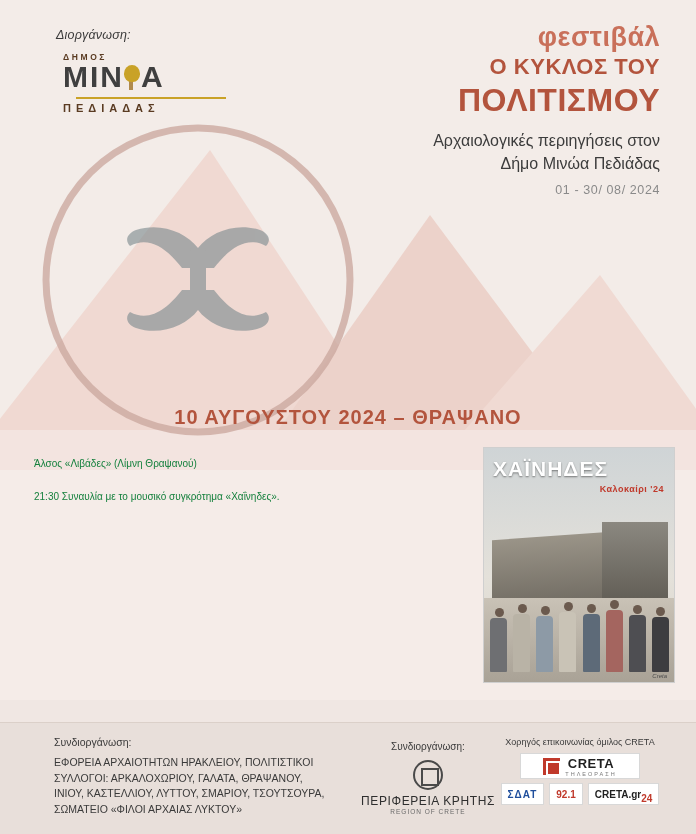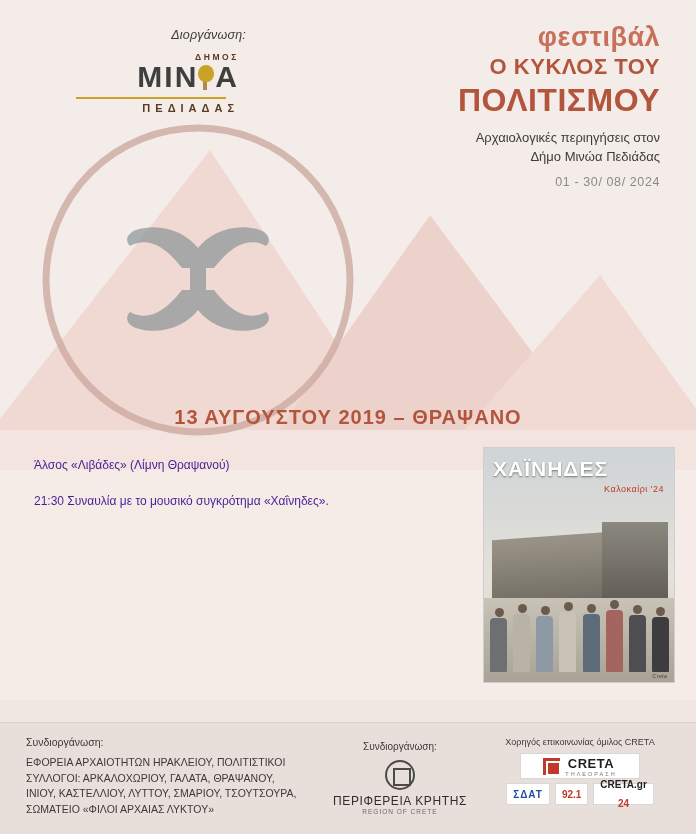--- a/index.html
+++ b/index.html
@@ -17,21 +17,21 @@
   
   .bg { position: absolute; inset: 0; overflow: hidden; }
   .bg svg { position: absolute; left: 0; top: 0; }
 
   
   .org-block {
     position: absolute;
     left: 56px;
     top: 28px;
     width: 190px;
-    text-align: right;
+    text-align: left;
   }
   .org-kicker {
     font-size: 12.5px;
     font-style: italic;
     color: #3a3a3a;
     margin-bottom: 6px;
     letter-spacing: .2px;
   }
   .logo-minoa { position: relative; width: 176px; margin: 0 auto; }
   .logo-dimos {
@@ -109,21 +109,21 @@
   }
   .head .l3 {
     font-size: 32px;
     font-weight: 700;
     color: #b3543d;
     letter-spacing: .5px;
     line-height: 1.2;
   }
   .head .sub1 {
     margin-top: 10px;
-    font-size: 13px;
+    font-size: 16px;
     color: #3c3c3c;
     line-height: 1.45;
   }
   .head .dates {
     margin-top: 8px;
     font-size: 12.5px;
     color: #8a8a8a;
     letter-spacing: .6px;
   }
 
@@ -138,23 +138,23 @@
     color: #b3543d;
     letter-spacing: 1px;
   }
 
   
   .program {
     position: absolute;
     left: 34px;
     top: 456px;
     width: 420px;
-    font-size: 12px;
+    font-size: 10px;
     line-height: 1.55;
-    color: #4c1d95;
+    color: #15803d;
   }
   .program p { margin: 0 0 17px 0; }
 
   
   .poster {
     position: absolute;
     left: 466px;
     top: 447px;
     width: 192px;
     height: 236px;
@@ -193,21 +193,21 @@
     font-size: 21px;
     font-weight: 700;
     letter-spacing: 1px;
     color: #ffffff;
     text-shadow: 0 1px 2px rgba(0,0,0,.45);
   }
   .poster .subtitle {
     position: absolute;
     right: 10px; top: 36px;
     font-size: 9px;
-    font-weight: 400;
+    font-weight: 700;
     color: #c0392b;
     letter-spacing: .5px;
     padding-left: 44px;
   }
   .poster .band {
     position: absolute;
     left: 6px; bottom: 10px;
     width: 180px; height: 92px;
     display: flex;
     align-items: flex-end;
@@ -235,20 +235,21 @@
     font-style: italic;
   }
 
   
   .bottom {
     position: absolute;
     left: 0; right: 0; bottom: 0;
     height: 112px;
     background: #e8dfda;
     border-top: 1px solid #dbd0c9;
+    padding-left: 28px;
   }
   .bottom-inner {
     position: relative;
     height: 100%;
   }
   .co-left {
     position: absolute;
     left: 26px; top: 12px;
     width: 280px;
     font-size: 10.5px;
@@ -315,21 +316,21 @@
     background: #fff;
     border: 1px solid #d8d8d8;
     height: 22px;
     display: flex; align-items: center; justify-content: center;
     padding: 0 6px;
     font-size: 10px;
     font-weight: 700;
   }
   .chip.sat { color: #1f4e9c; letter-spacing: 1px; }
   .chip.fm { color: #c0392b; }
-  .chip.gr { color: #1f1f1f; flex-direction: column; }
+  .chip.gr { color: #1f1f1f; }
   .chip.gr b { color: #c0392b; margin-top: 8px; }
 </style>
 </head>
 <body>
 
 <div class="bg">
   <svg width="696" height="834" viewBox="0 0 696 834">
     <rect x="0" y="0" width="696" height="834" fill="#f3ece8"></rect>
 
     <path d="M -40 470 L 210 150 L 420 470 Z" fill="#f0d9d2"></path>
@@ -369,21 +370,21 @@
   <div class="l1">φεστιβάλ</div>
   <div class="l2">Ο ΚΥΚΛΟΣ ΤΟΥ</div>
   <div class="l3">ΠΟΛΙΤΙΣΜΟΥ</div>
   <div class="sub1">
     <div>Αρχαιολογικές περιηγήσεις στον</div>
     <div>Δήμο Μινώα Πεδιάδας</div>
   </div>
   <div class="dates">01 - 30/ 08/ 2024</div>
 </div>
 
-<div class="banner">13 ΑΥΓΟΥΣΤΟΥ 2019 – ΘΡΑΨΑΝΟ</div>
+<div class="banner">10 ΑΥΓΟΥΣΤΟΥ 2024 – ΘΡΑΨΑΝΟ</div>
 
 <div class="program">
   <p>Άλσος «Λιβάδες» (Λίμνη Θραψανού)</p>
   <p>21:30 Συναυλία με το μουσικό συγκρότημα «Χαΐνηδες».</p>
 </div>
 
 <div class="poster">
   <div class="sky"></div>
   <div class="bldg"></div>
   <div class="bldg2"></div>

